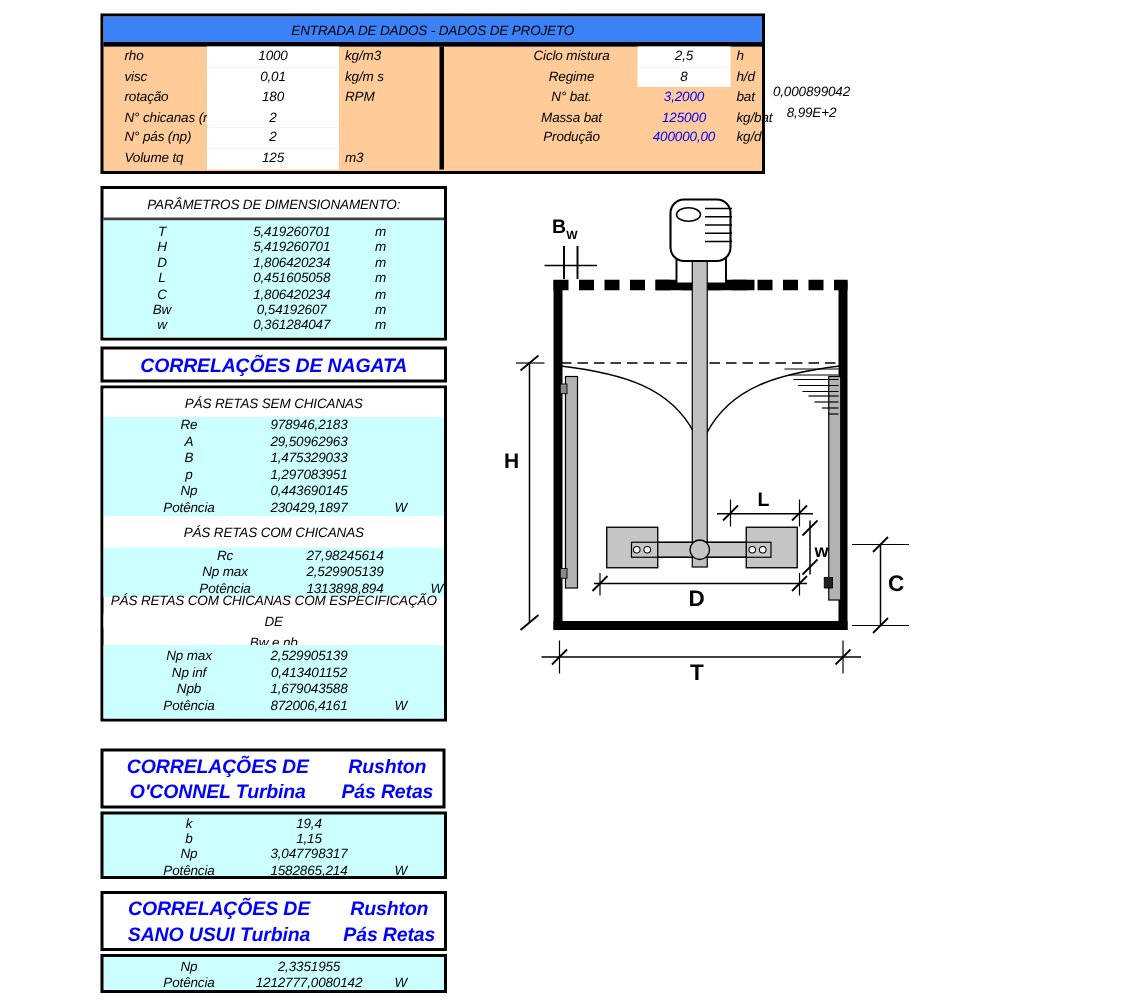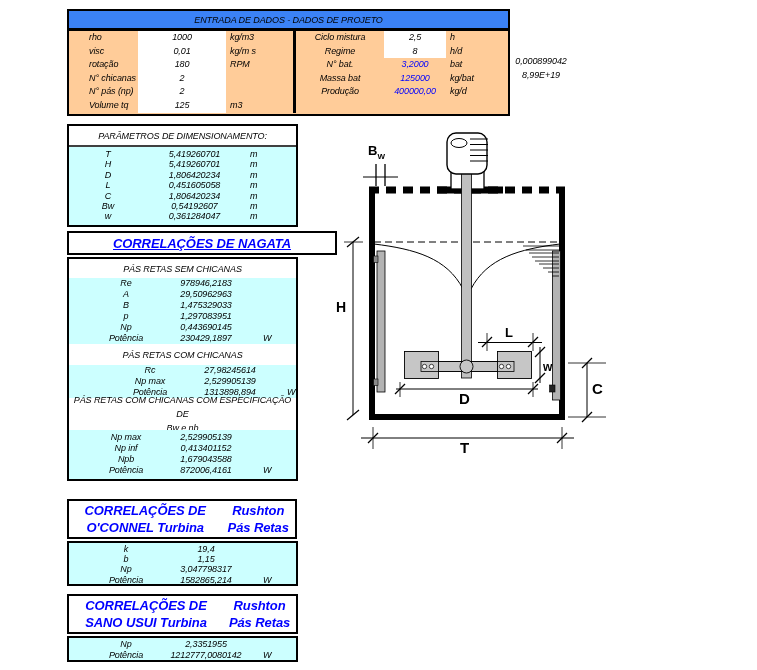--- a/index.html
+++ b/index.html
@@ -8,23 +8,23 @@
          color:#000; font-size:9px; letter-spacing:-0.1px; }
   .abs { position:absolute; }
 
   
   #entrada { left:67px; top:9px; width:443px; height:107px; border:2px solid #000; background:#FFCC99; }
   #entrada .etitle { height:20px; background:#3b82f6; border-bottom:3px solid #000;
                      display:flex; align-items:center; justify-content:center; }
   #entrada .ebody { display:flex; height:82px; }
   .ehalf-l { width:227px; border-right:3px solid #000; display:grid;
              grid-template-columns:69px 88px 70px; grid-auto-rows:13.6px; }
-  .ehalf-r { flex:1; display:grid; grid-template-columns:88px 62px 59px; grid-auto-rows:13.6px; }
+  .ehalf-r { flex:1; display:grid; grid-template-columns:88px 62px 59px; grid-auto-rows:13.6px;padding-left:41px; }
   .ecell { line-height:13.6px; white-space:nowrap; }
-  .elab { padding-left:0;margin-left:20px; }
+  .elab { padding-left:14px; }
   .elab-c { text-align:center; }
   .eval { text-align:center; }
   .white { background:#fff; }
   .blue { color:#0000FF; }
   .eunit { padding-left:4px; }
 
   #sidevals { left:495px; top:54px; width:92px; text-align:center; line-height:14px; }
 
   
   .box { border:2px solid #000; background:#fff; }
@@ -34,21 +34,21 @@
 
   #parametros { left:67px; top:124px; width:231px; }
   #parametros .ptitle { height:21px; border-bottom:2px solid #404040;
                         display:flex; align-items:center; justify-content:center; }
   #parametros .pbody { background:#CCFFFF; padding:2px 0 3px 0; }
   .prow { display:grid; grid-template-columns:78px 95px 54px; height:10.4px; line-height:10.4px; }
   .prow .rl { text-align:center; }
   .prow .rv { text-align:center; }
   .prow .ru { padding-left:8px; }
 
-  #nagata-title   { left:67px; top:231px; width:270px; height:24px;text-decoration:underline; }
+  #nagata-title   { left:67px; top:231px; width:231px; height:24px; }
   #nagata-box     { left:67px; top:257px; width:231px; height:224px; display:flex; flex-direction:column; }
   .subhead  { display:flex; align-items:center; justify-content:center; text-align:center; background:#fff; }
   .sh1 { height:19px; } .sh2 { height:21px; }
   .sh3 { height:32px; flex-direction:column; line-height:14px; justify-content:center;border-radius:13px; }
   .srow { display:grid; grid-template-columns:86px 102px 39px; height:11px; line-height:11px; }
   .srow .rl { text-align:center;margin-left:28px; }
   .srow .rv { text-align:center; }
   .srow .ru { padding-left:6px; }
   .cy1 { height:66px; } .cy2 { height:33px;padding-left:24px; } .cy3 { flex:1; padding-top:2px; }
 
@@ -104,21 +104,21 @@
       <div class="ecell eunit">kg/bat</div>
       <div class="ecell elab-c">Produção</div>
       <div class="ecell eval blue">400000,00</div>
       <div class="ecell eunit">kg/d</div>
     </div>
   </div>
 </div>
 
 <div class="abs" id="sidevals">
   <div>0,000899042</div>
-  <div>8,99E+19</div>
+  <div>8,99E+2</div>
 </div>
 
 <div class="abs box" id="parametros">
   <div class="ptitle">PARÂMETROS DE DIMENSIONAMENTO:</div>
   <div class="pbody">
     <div class="prow">
         <span class="rl">T</span>
         <span class="rv">5,419260701</span>
         <span class="ru">m</span>
       </div>

